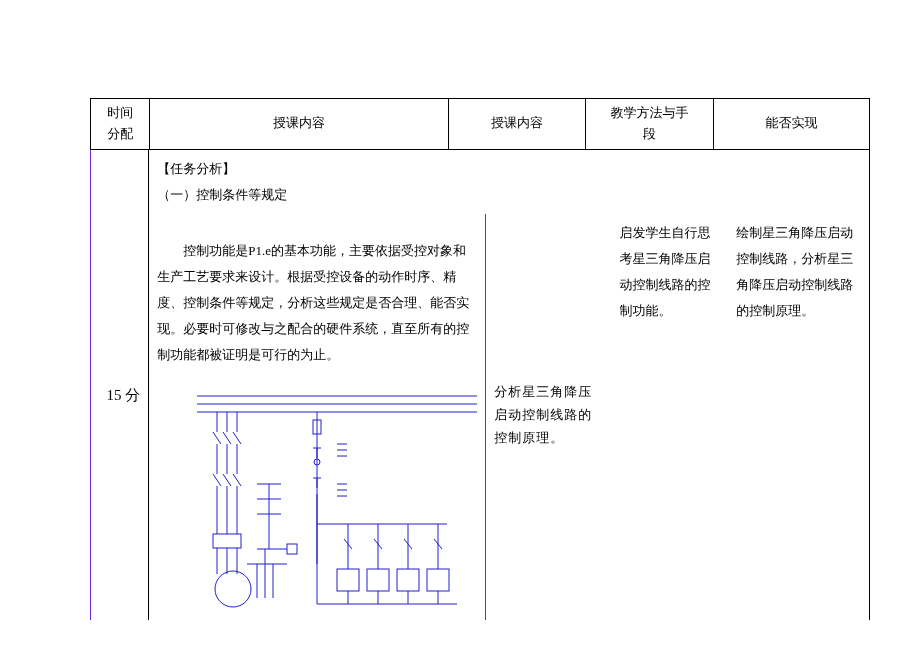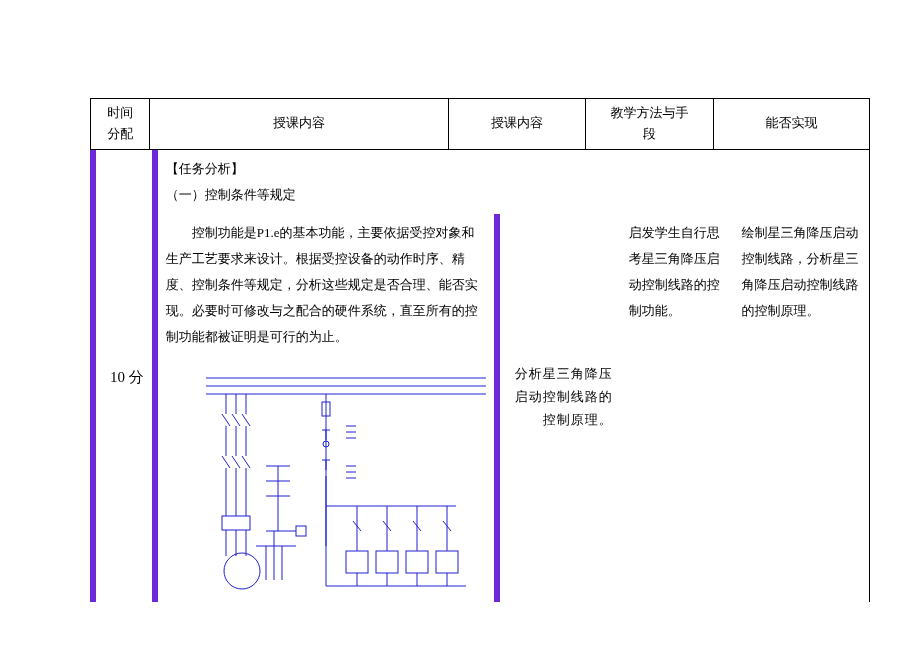--- a/index.html
+++ b/index.html
@@ -37,34 +37,34 @@
   table.head td.col-method { width: 120px; }
   table.head td.col-board { width: 150px; }
 
   
   table.body {
     border-collapse: collapse;
     width: 780px;
     margin-left: 90px;
   }
   table.body td {
-    border-left: 6px solid #6d28d9;
+    border-left: 1px solid #6d28d9;
     border-right: 1px solid #000;
     padding: 6px 8px;
     vertical-align: top;
     font-size: 13px;
     line-height: 2;
   }
   table.body td.col-time { width: 48px; text-align: right; font-family: "Times New Roman", serif; font-size: 15px; }
   table.body td.col-lecture { width: 300px; }
-  table.body td.col-practice { width: 130px; font-family: "SimHei", sans-serif; line-height: 1.8; letter-spacing: 1px; text-align: right; }
+  table.body td.col-practice { width: 130px; font-family: "SimHei", sans-serif; line-height: 1.8; letter-spacing: 1px; }
   table.body td.col-method { width: 120px; line-height: 2; }
   table.body td.col-board { width: 150px; line-height: 2; }
 
-  .indent { text-indent: 2em; }
+  .indent { text-indent: 2em; margin-top: 18px; }
   .nobottom td { border-bottom: none; }
   .notop td { border-top: none; }
 
   .diagram {
     margin-left: 30px;
     margin-top: 4px;
   }
   .diagram svg { display: block; }
 </style>
 </head>
@@ -99,21 +99,21 @@
     <tr class="nobottom notop">
       <td class="col-time"></td>
       <td class="col-lecture" style="border-right:none;">
         <div class="indent">控制功能是P1.e的基本功能，主要依据受控对象和生产工艺要求来设计。根据受控设备的动作时序、精度、控制条件等规定，分析这些规定是否合理、能否实现。必要时可修改与之配合的硬件系统，直至所有的控制功能都被证明是可行的为止。</div>
       </td>
       <td class="col-practice" style="border-right:none;"></td>
       <td class="col-method" style="border-left:none;border-right:none;">启发学生自行思考星三角降压启动控制线路的控制功能。</td>
       <td class="col-board" style="border-left:none;">绘制星三角降压启动控制线路，分析星三角降压启动控制线路的控制原理。</td>
     </tr>
     <tr class="notop">
-      <td class="col-time">10 分</td>
+      <td class="col-time">15 分</td>
       <td class="col-lecture" style="border-right:none;">
         <div class="diagram">
           <svg width="290" height="230" viewBox="0 0 290 230">
             <g stroke="#2020d0" stroke-width="1" fill="none">
 
               <line x1="10" y1="12" x2="290" y2="12"></line>
               <line x1="10" y1="20" x2="290" y2="20"></line>
               <line x1="10" y1="28" x2="290" y2="28"></line>
 
               <line x1="30" y1="28" x2="30" y2="48"></line>

